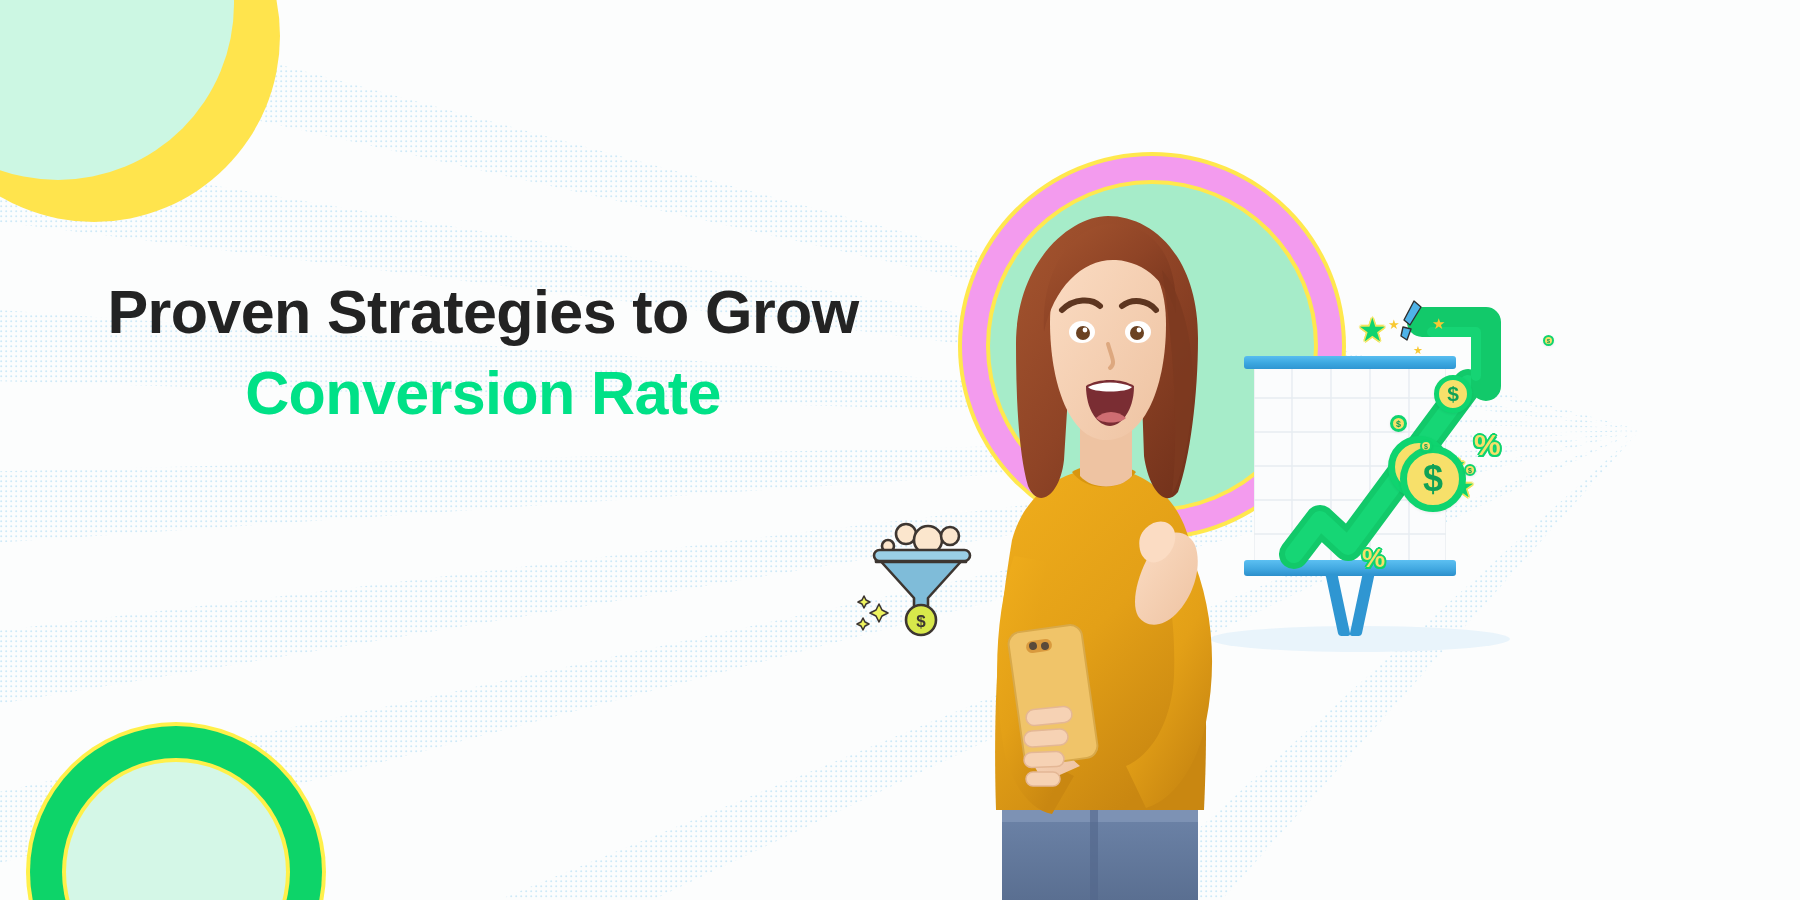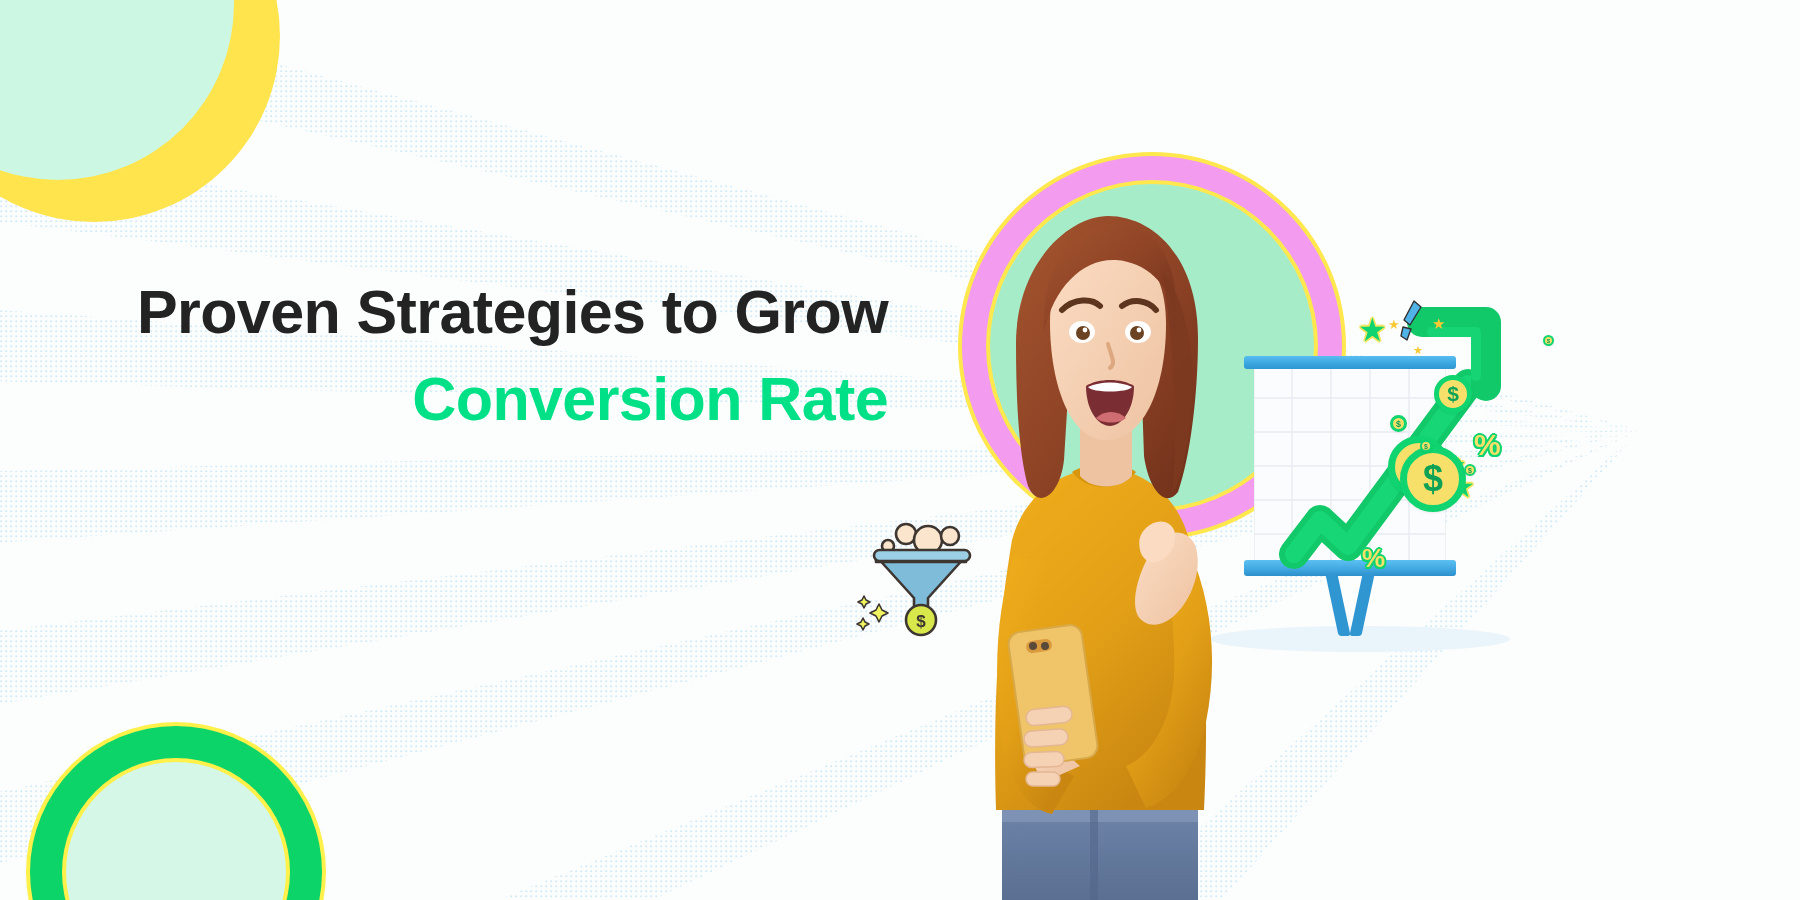--- a/index.html
+++ b/index.html
@@ -71,35 +71,34 @@
     width:220px; height:220px;
     border-radius:50%;
     background:#d4f7e7;
   }
 
   
   .headline{
     position:absolute;
     left:78px; top:272px;
     width:810px;
-    text-align:right;
+    text-align:center;
     z-index:30;
   }
   .headline .line{
     display:block;
     color:#232323;
     font-weight:700;
     font-size:61px;
     line-height:1.33;
     letter-spacing:-0.6px;
     white-space:nowrap;
   }
   .headline .line.accent{
     color:#00e187;
-    margin-top:6px;
   }
 
   
   .ring-yellow{
     position:absolute;
     left:958px; top:152px;
     width:388px; height:388px;
     border-radius:50%;
     background:#ffe84d;
   }

